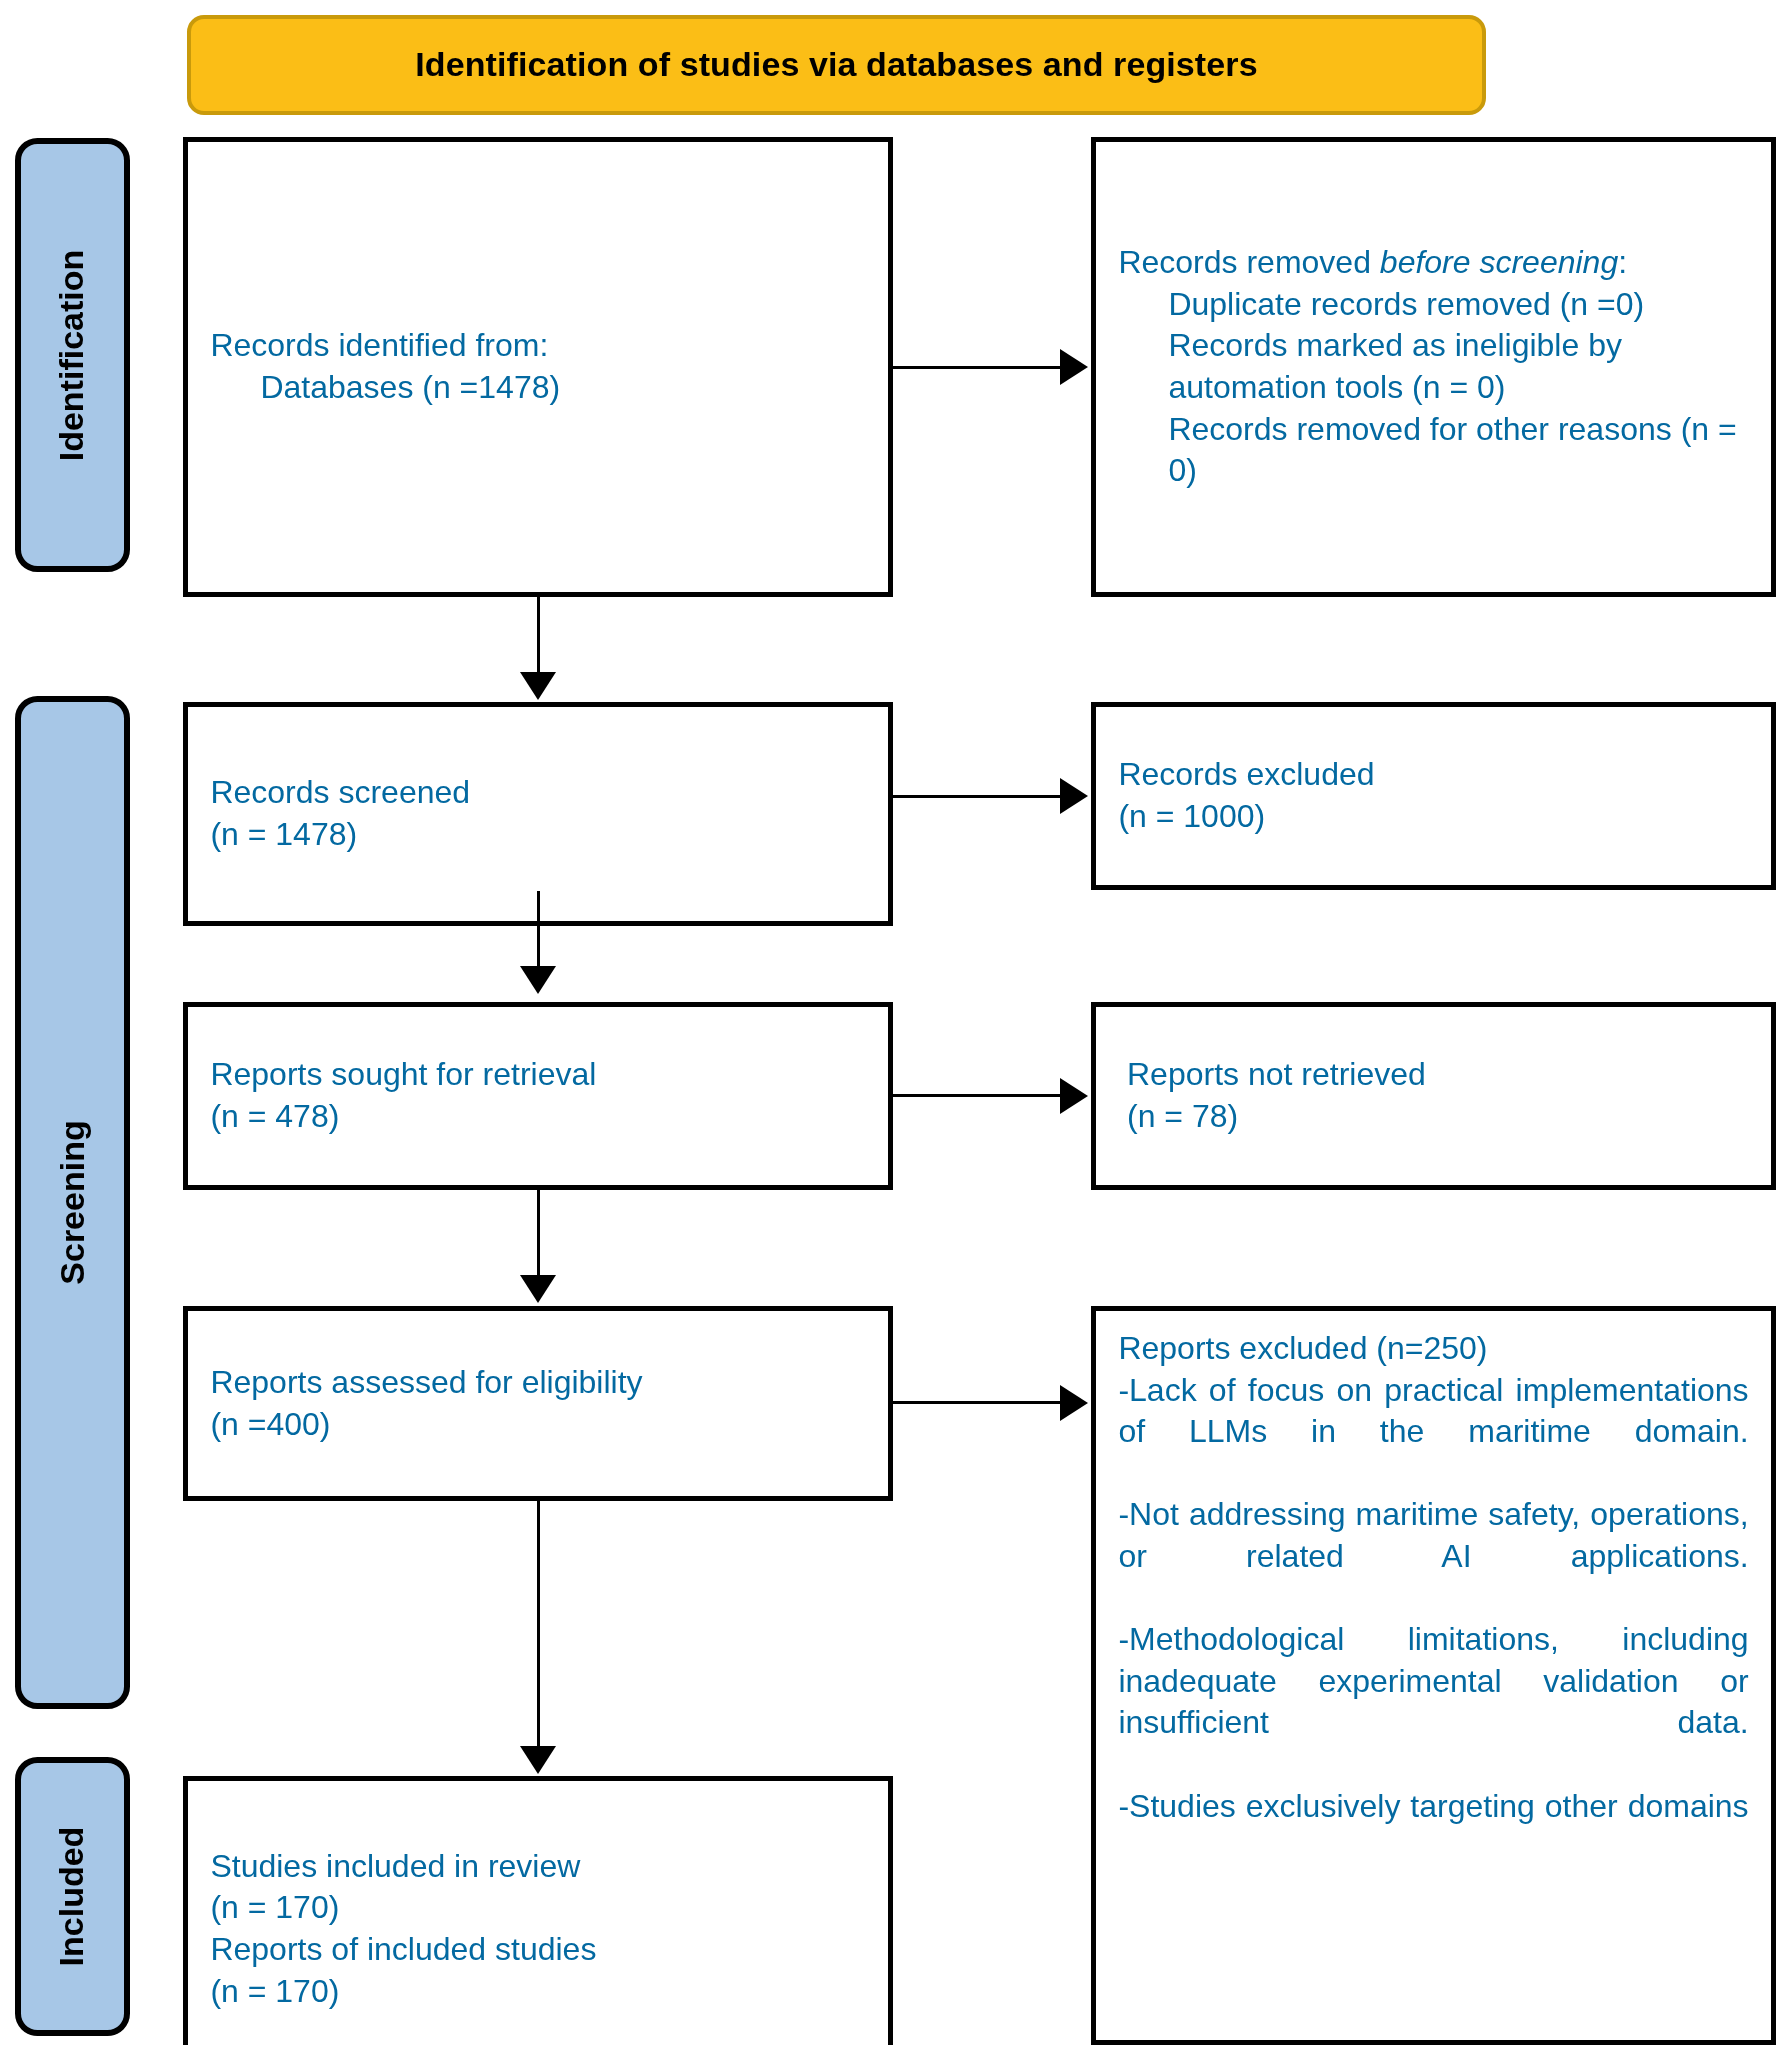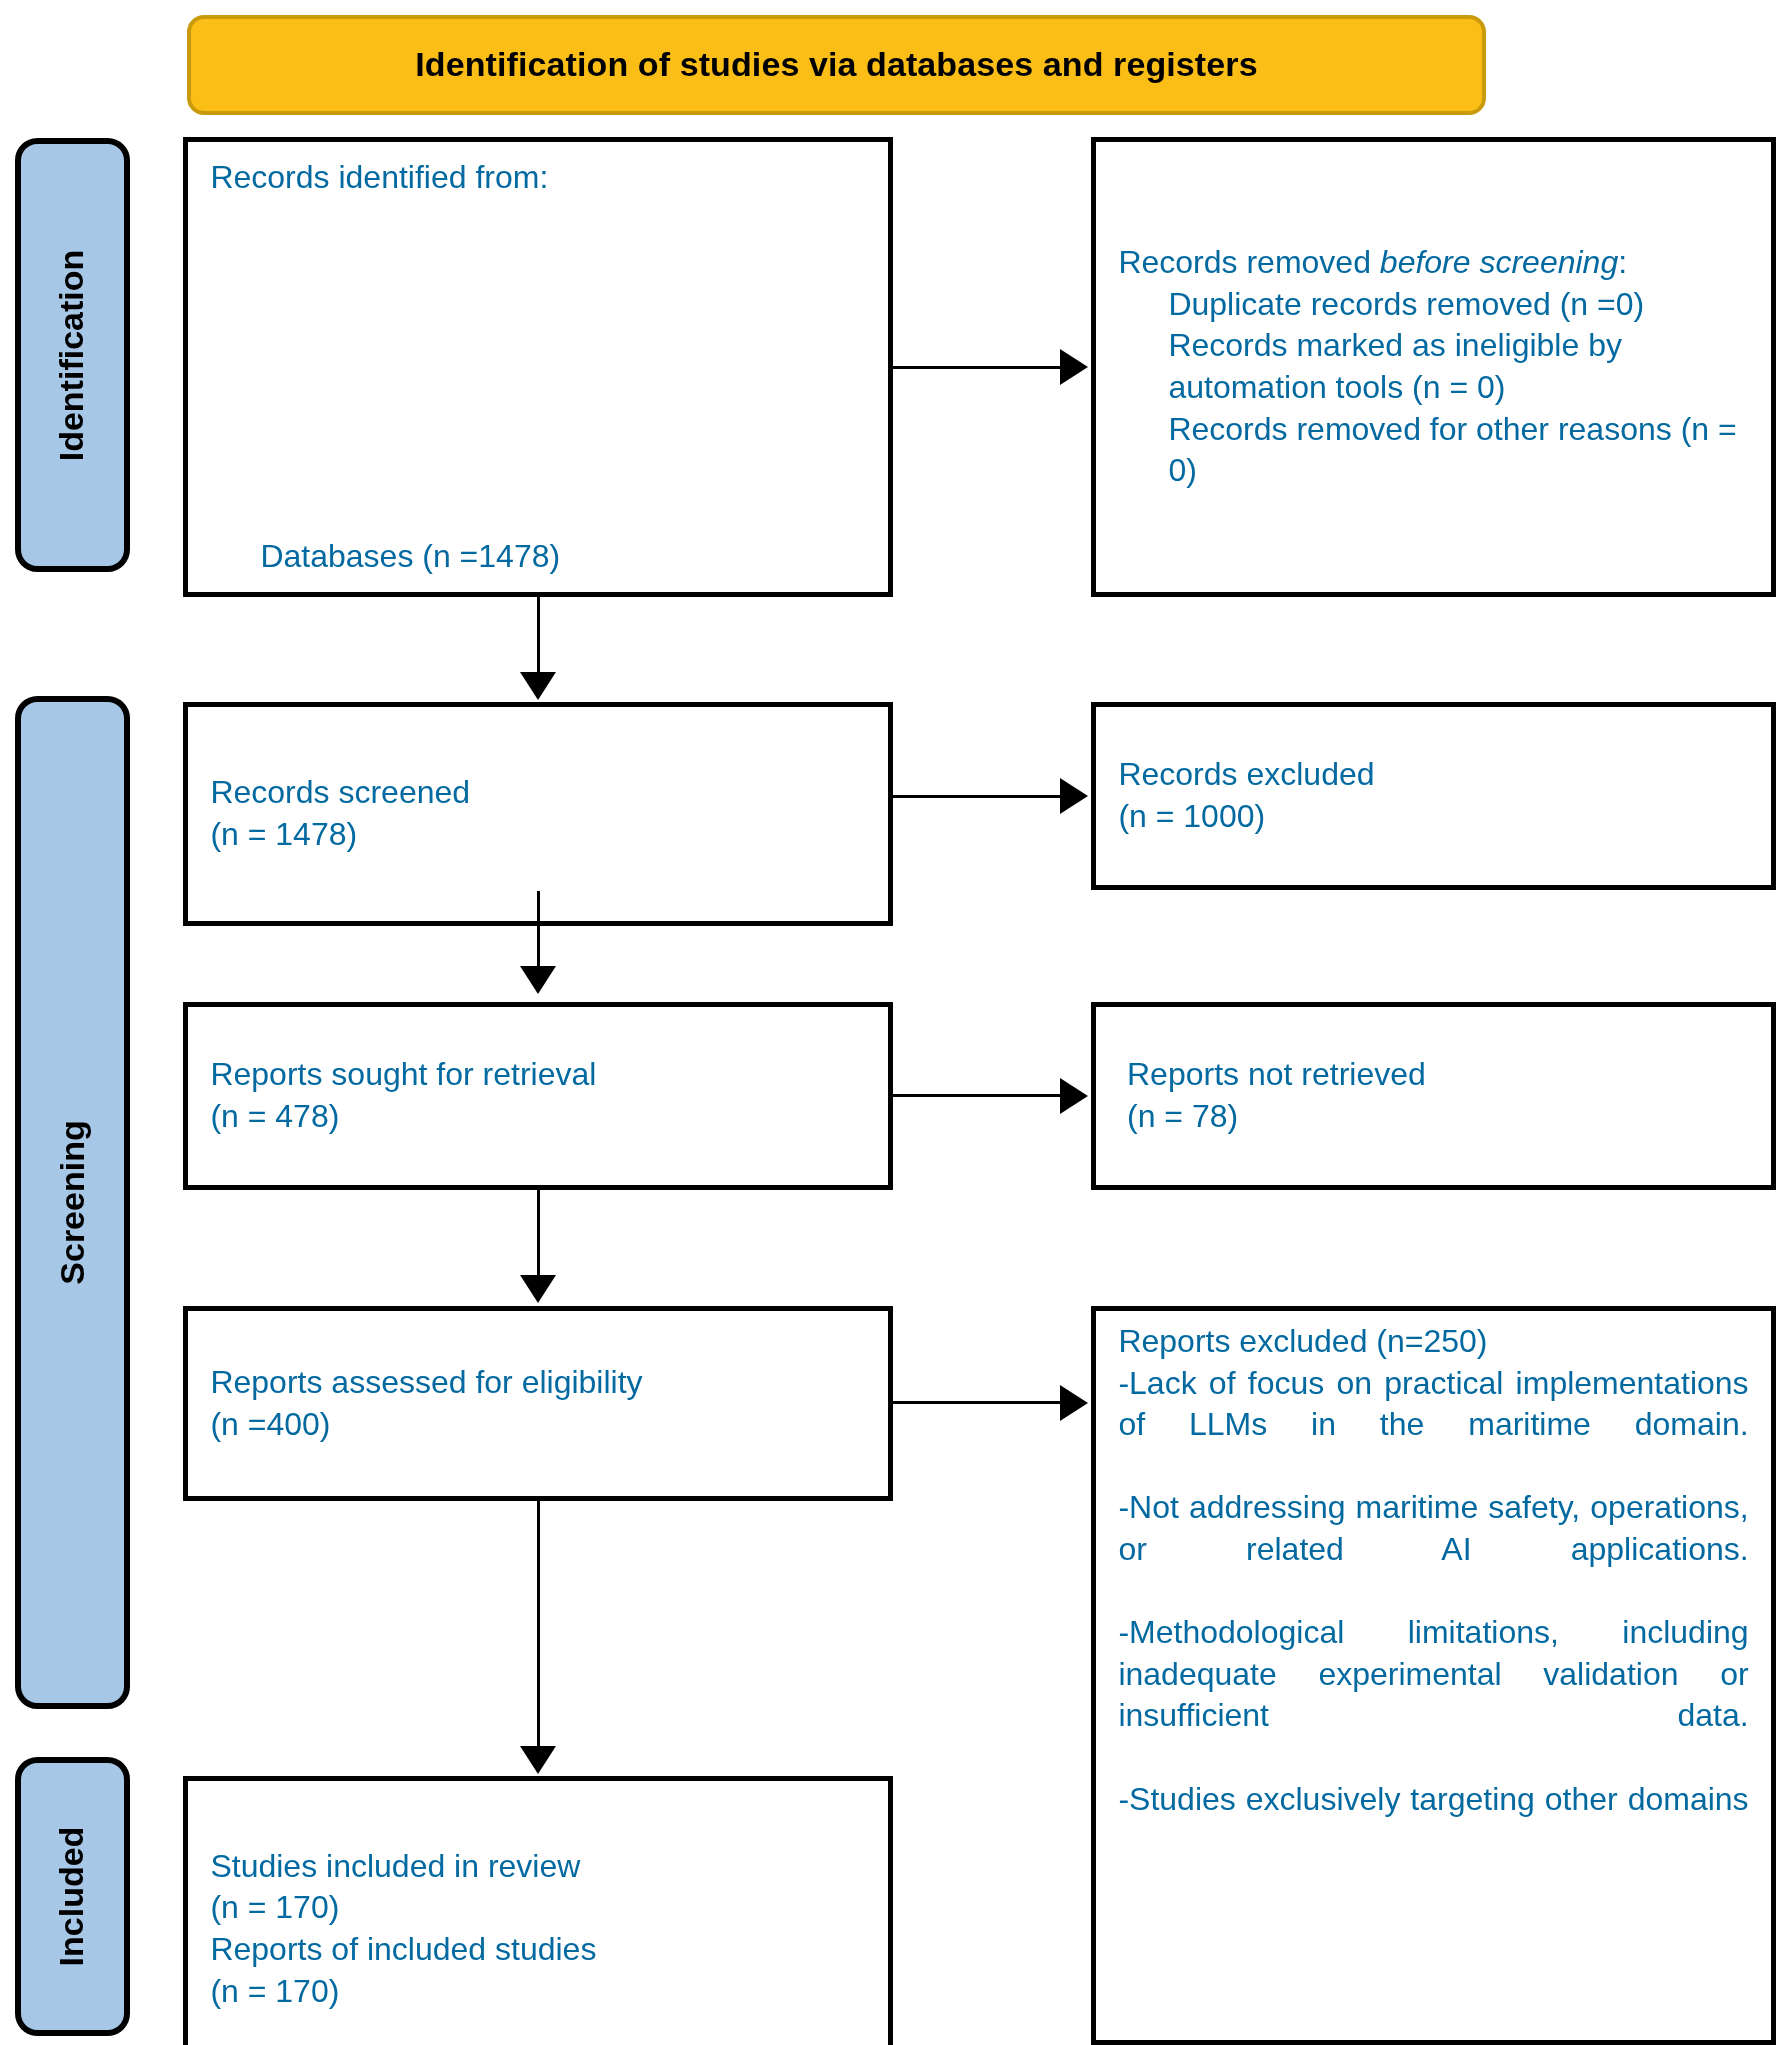--- a/index.html
+++ b/index.html
@@ -85,32 +85,32 @@
   .justify p { text-align: justify; text-justify: inter-word; }
   .justify p:after {
     content: "";
     display: inline-block;
     width: 100%;
   }
   .nojust:after { content: none !important; }
   em { font-style: italic; }
 
   
-  #box-identified  { left: 183px; top: 137px;  width: 710px; height: 460px; justify-content: space-between; }
+  #box-identified  { left: 183px; top: 137px;  width: 710px; height: 460px; }
   #box-screened    { left: 183px; top: 702px; width: 710px; height: 224px; }
   #box-sought      { left: 183px; top: 1002px; width: 710px; height: 188px; }
   #box-assessed    { left: 183px; top: 1306px; width: 710px; height: 195px; }
   #box-included    { left: 183px; top: 1776px; width: 710px; height: 306px; }
 
   
   #box-removed     { left: 1091px; top: 137px;  width: 685px; height: 460px; }
   #box-excluded    { left: 1091px; top: 702px; width: 685px; height: 188px; }
   #box-notretr     { left: 1091px; top: 1002px; width: 685px; height: 188px; padding-left: 31px; }
   #box-repexcluded { left: 1091px; top: 1306px; width: 685px; height: 739px;
-                     justify-content: flex-start; padding-top: 10px; }
+                     justify-content: flex-start; padding-top: 17px; }
   .vline {
     position: absolute;
     width: 3.3px;
     background: #000000;
   }
   .hline {
     position: absolute;
     height: 3.3px;
     background: #000000;
   }

